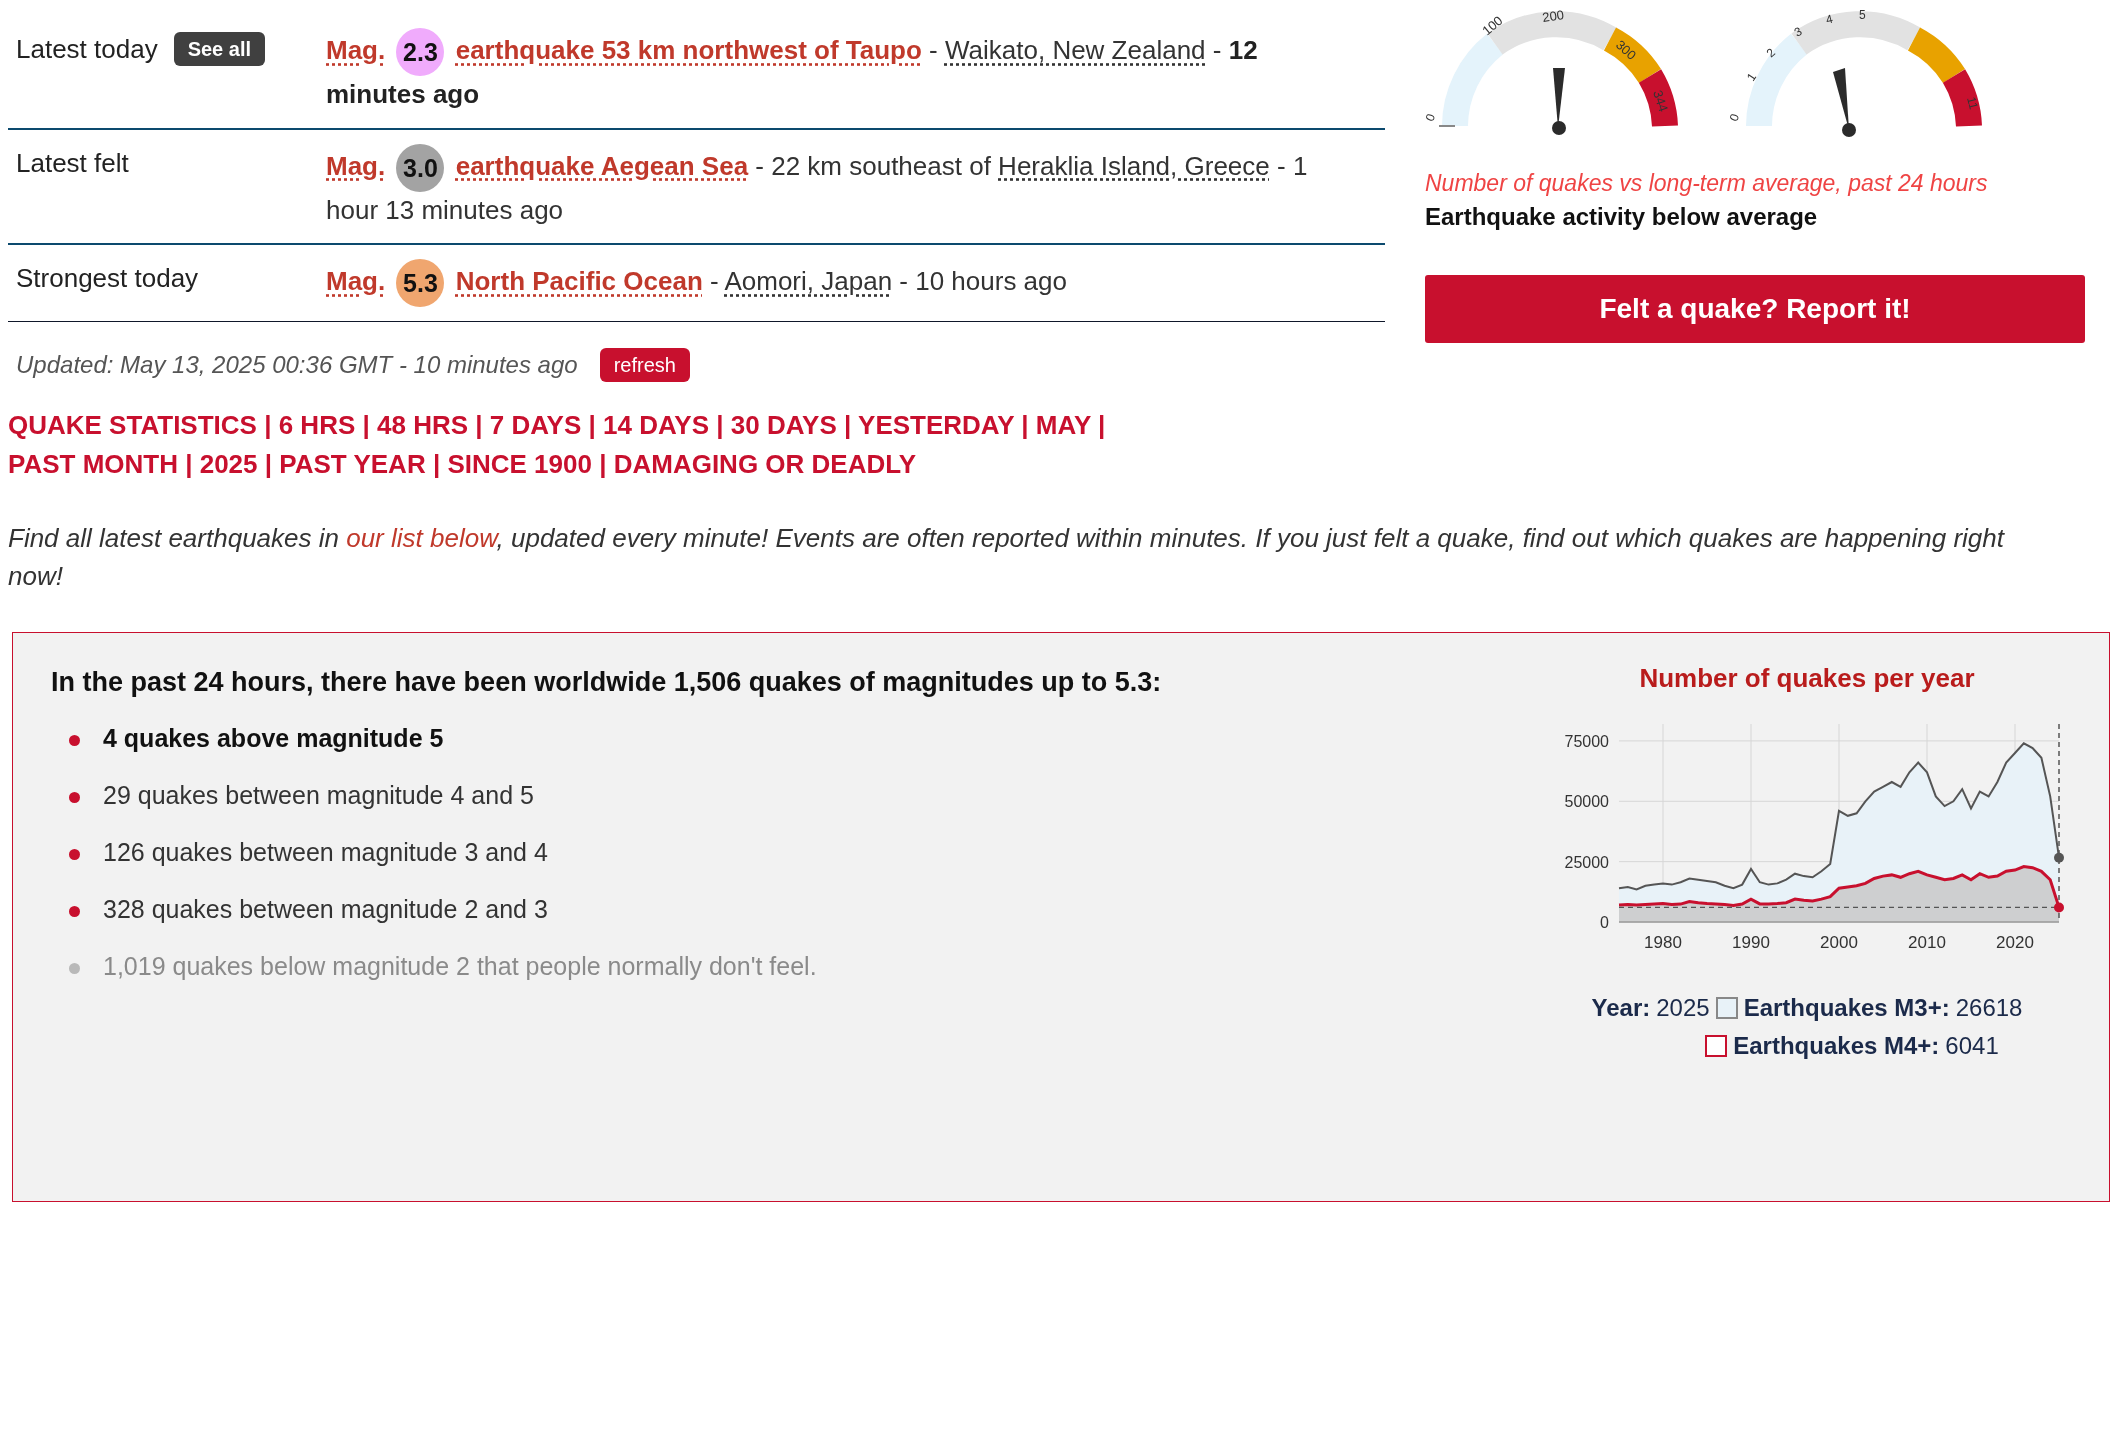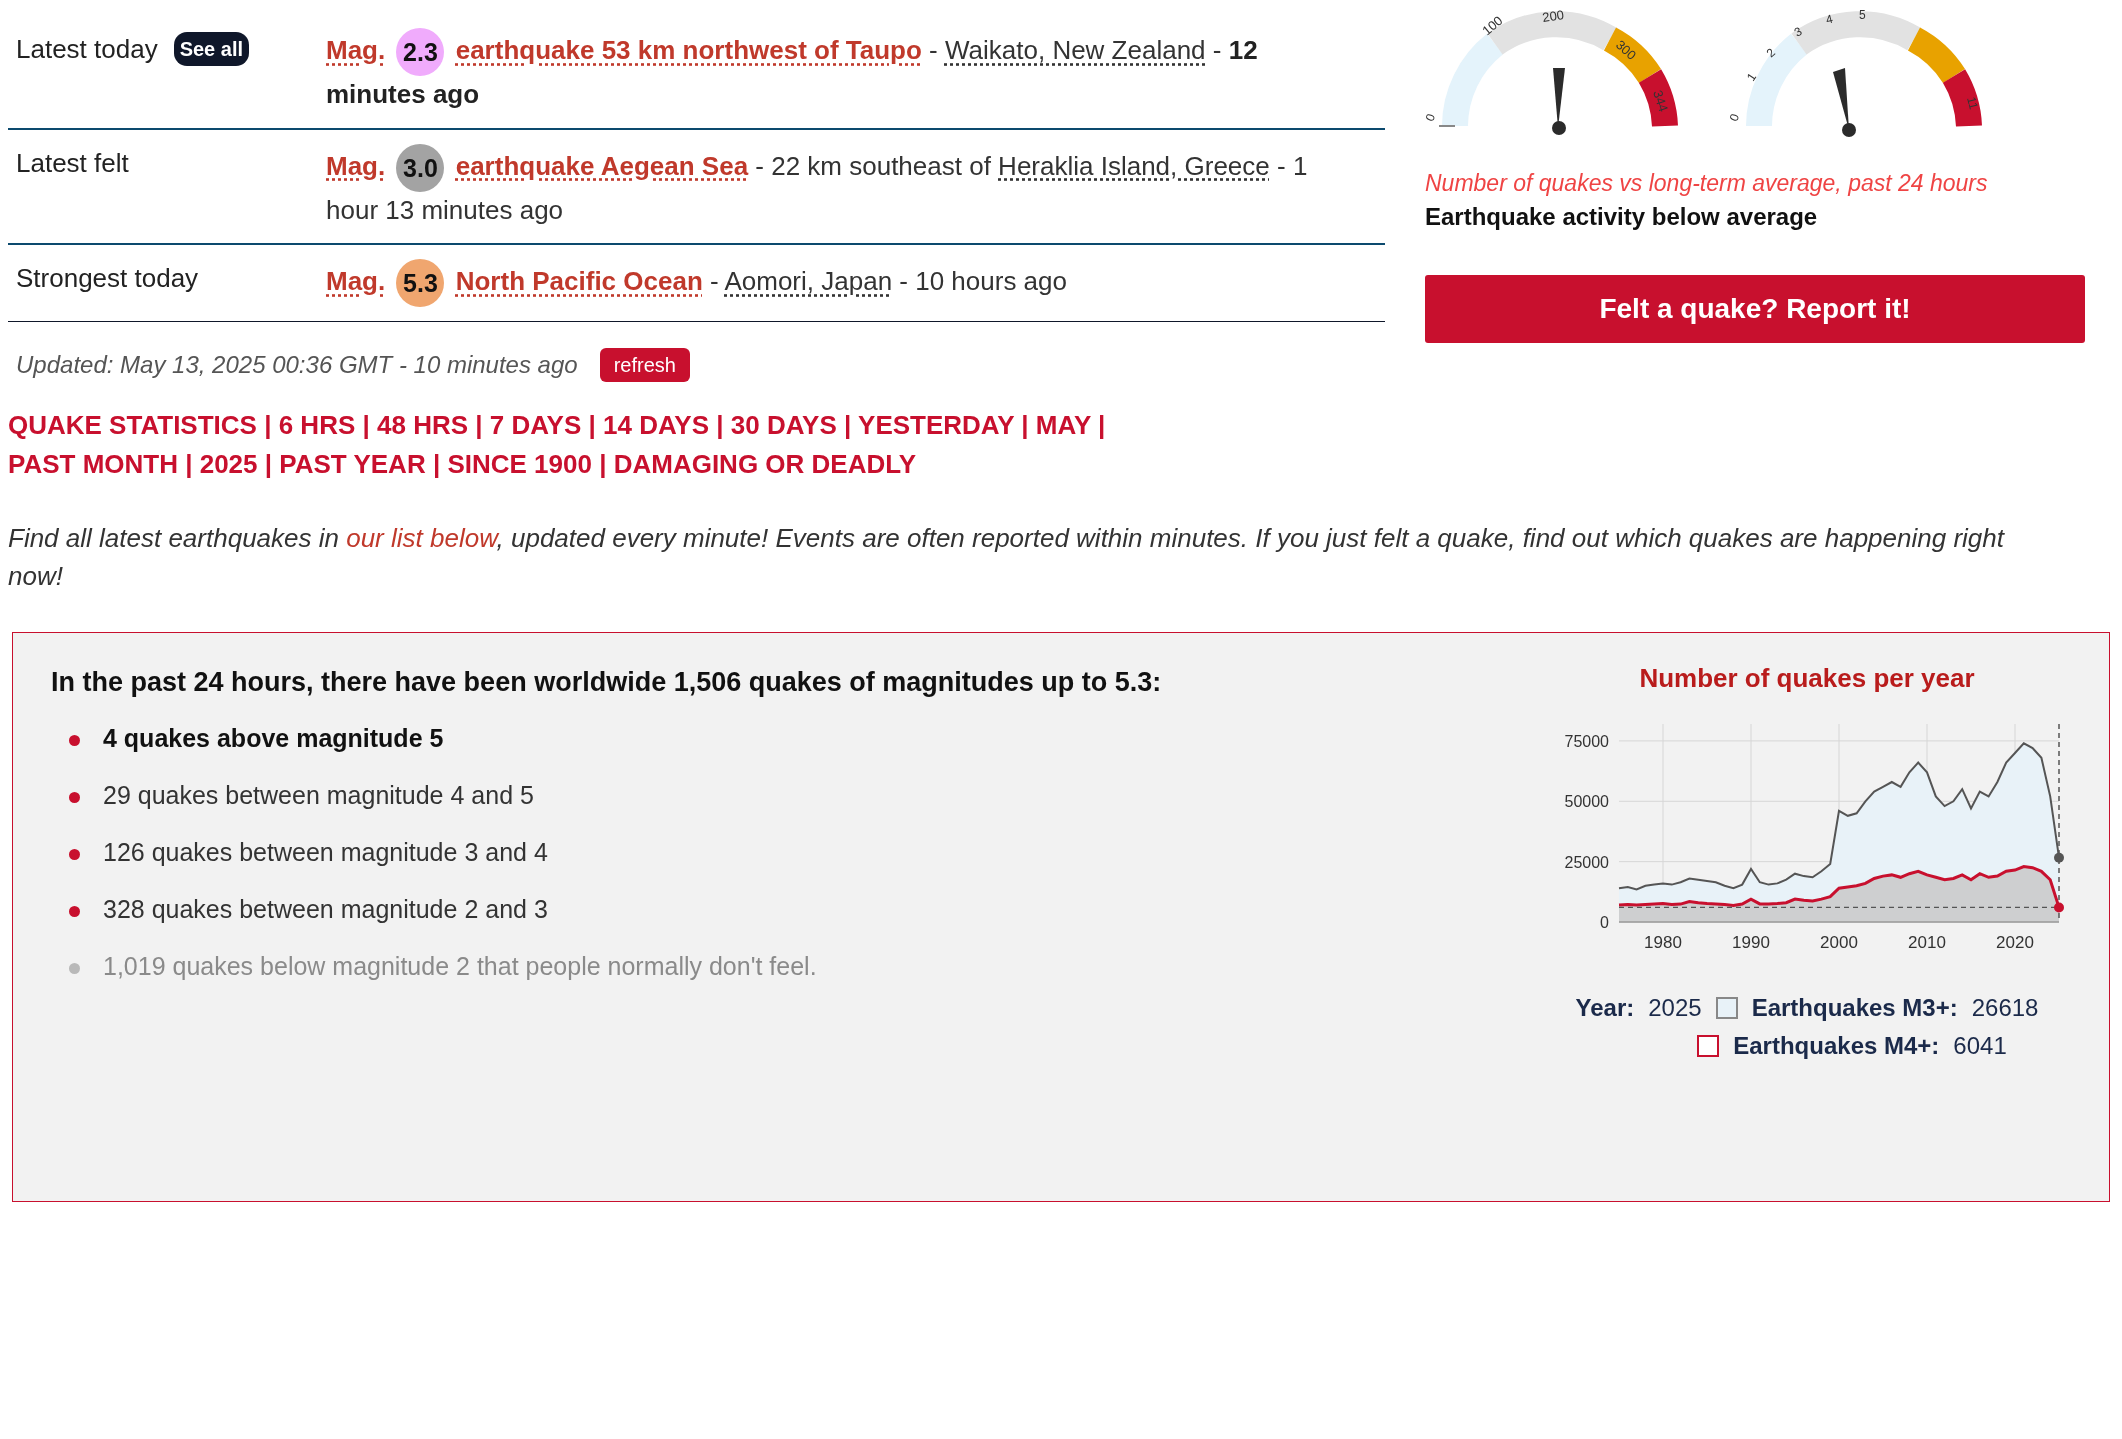--- a/index.html
+++ b/index.html
@@ -89,26 +89,26 @@
     width: 310px;
     flex: 0 0 310px;
     font-size: 26px;
     color: #222;
     display: flex;
     align-items: center;
     gap: 16px;
     padding-top: 4px;
   }
   .see-all {
-    background: #0f172a;
+    background: #404040;
     color: #fff;
     font-size: 20px;
     font-weight: bold;
-    border-radius: 13px;
-    padding: 7px 6px;
+    border-radius: 6px;
+    padding: 7px 14px;
     border: none;
     cursor: pointer;
     line-height: 1;
   }
   .row-body {
     flex: 1 1 auto;
     font-size: 26px;
     line-height: 1.45;
     color: #333;
     padding-right: 30px;
@@ -263,21 +263,21 @@
   }
   .chart-legend {
     margin-top: 20px;
     font-size: 24px;
     color: #1b2a4a;
   }
   .legend-row {
     display: flex;
     align-items: center;
     justify-content: center;
-    gap: 14px;
+    gap: 6px;
     margin-bottom: 10px;
   }
   .legend-row.second { padding-left: 90px; }
   .sw {
     width: 22px; height: 22px;
     border: 2px solid #888;
     background: #e8f2f8;
     display: inline-block;
   }
   .sw.red { border-color: #c8102e; background: #fff; }

